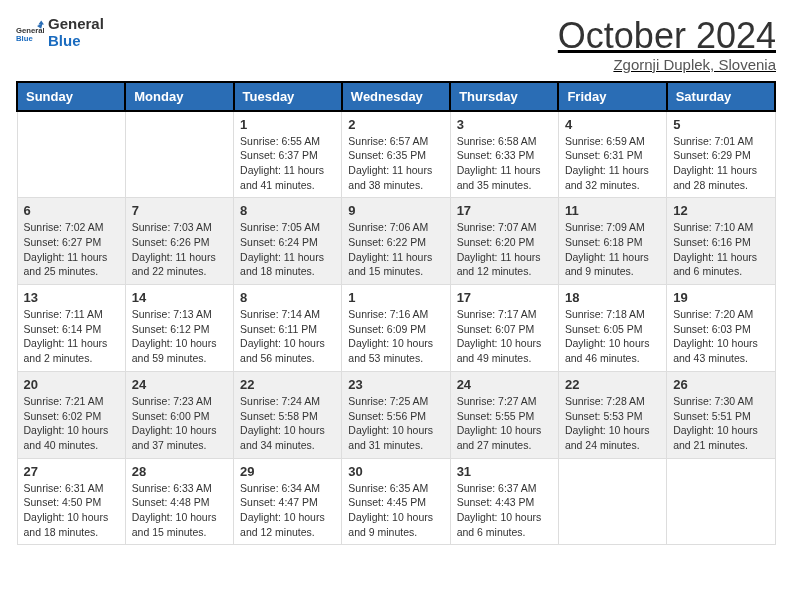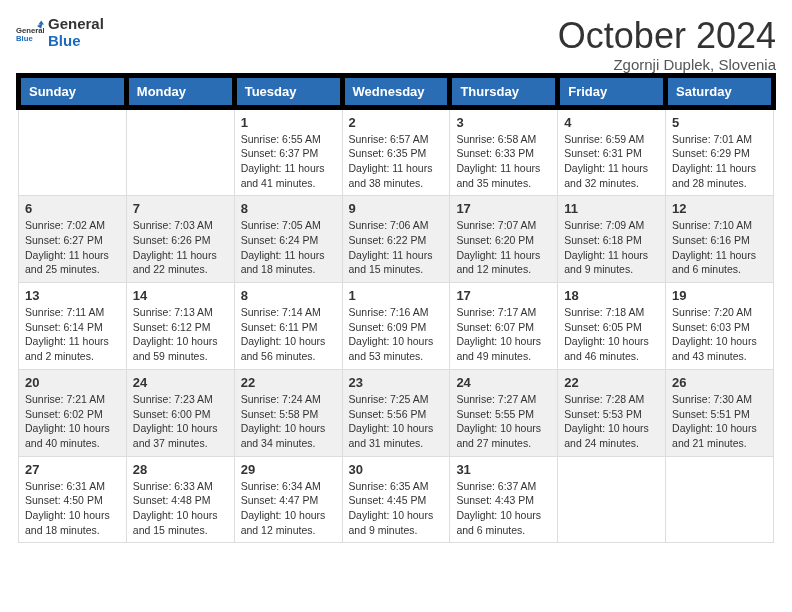--- a/index.html
+++ b/index.html
@@ -7,33 +7,34 @@
       font-family: Arial, sans-serif;
       background: #fff;
       width: 792px;
       min-height: 612px;
       padding: 16px;
     }
     .header {
       display: flex;
       justify-content: space-between;
       align-items: flex-start;
-      margin-bottom: 0;
+      margin-bottom: 8px;
     }
     .logo {
       display: flex;
       align-items: center;
     }
     .logo-icon {
       width: 28px;
       height: 28px;
       margin-right: 4px;
     }
     .title-block {
       text-align: right;
+      text-decoration: underline;
     }
     .month-title {
       font-size: 36px;
       font-weight: normal;
       color: #333;
       line-height: 1.1;
     }
     .location {
       font-size: 15px;
       color: #555;
@@ -43,21 +44,21 @@
       border-collapse: collapse;
       border: 1px solid #ccc;
     }
     .calendar th {
       background: #2a6db5;
       color: #fff;
       text-align: left;
       padding: 6px 8px;
       font-size: 13px;
       font-weight: bold;
-      border: 5px solid #000000;
+      border: 2px solid #000000;
     }
     .calendar td {
       vertical-align: top;
       padding: 5px 6px;
       border: 1px solid #ddd;
       width: 14.28%;
       min-height: 80px;
       font-size: 11px;
       color: #333;
       background: #fff;

